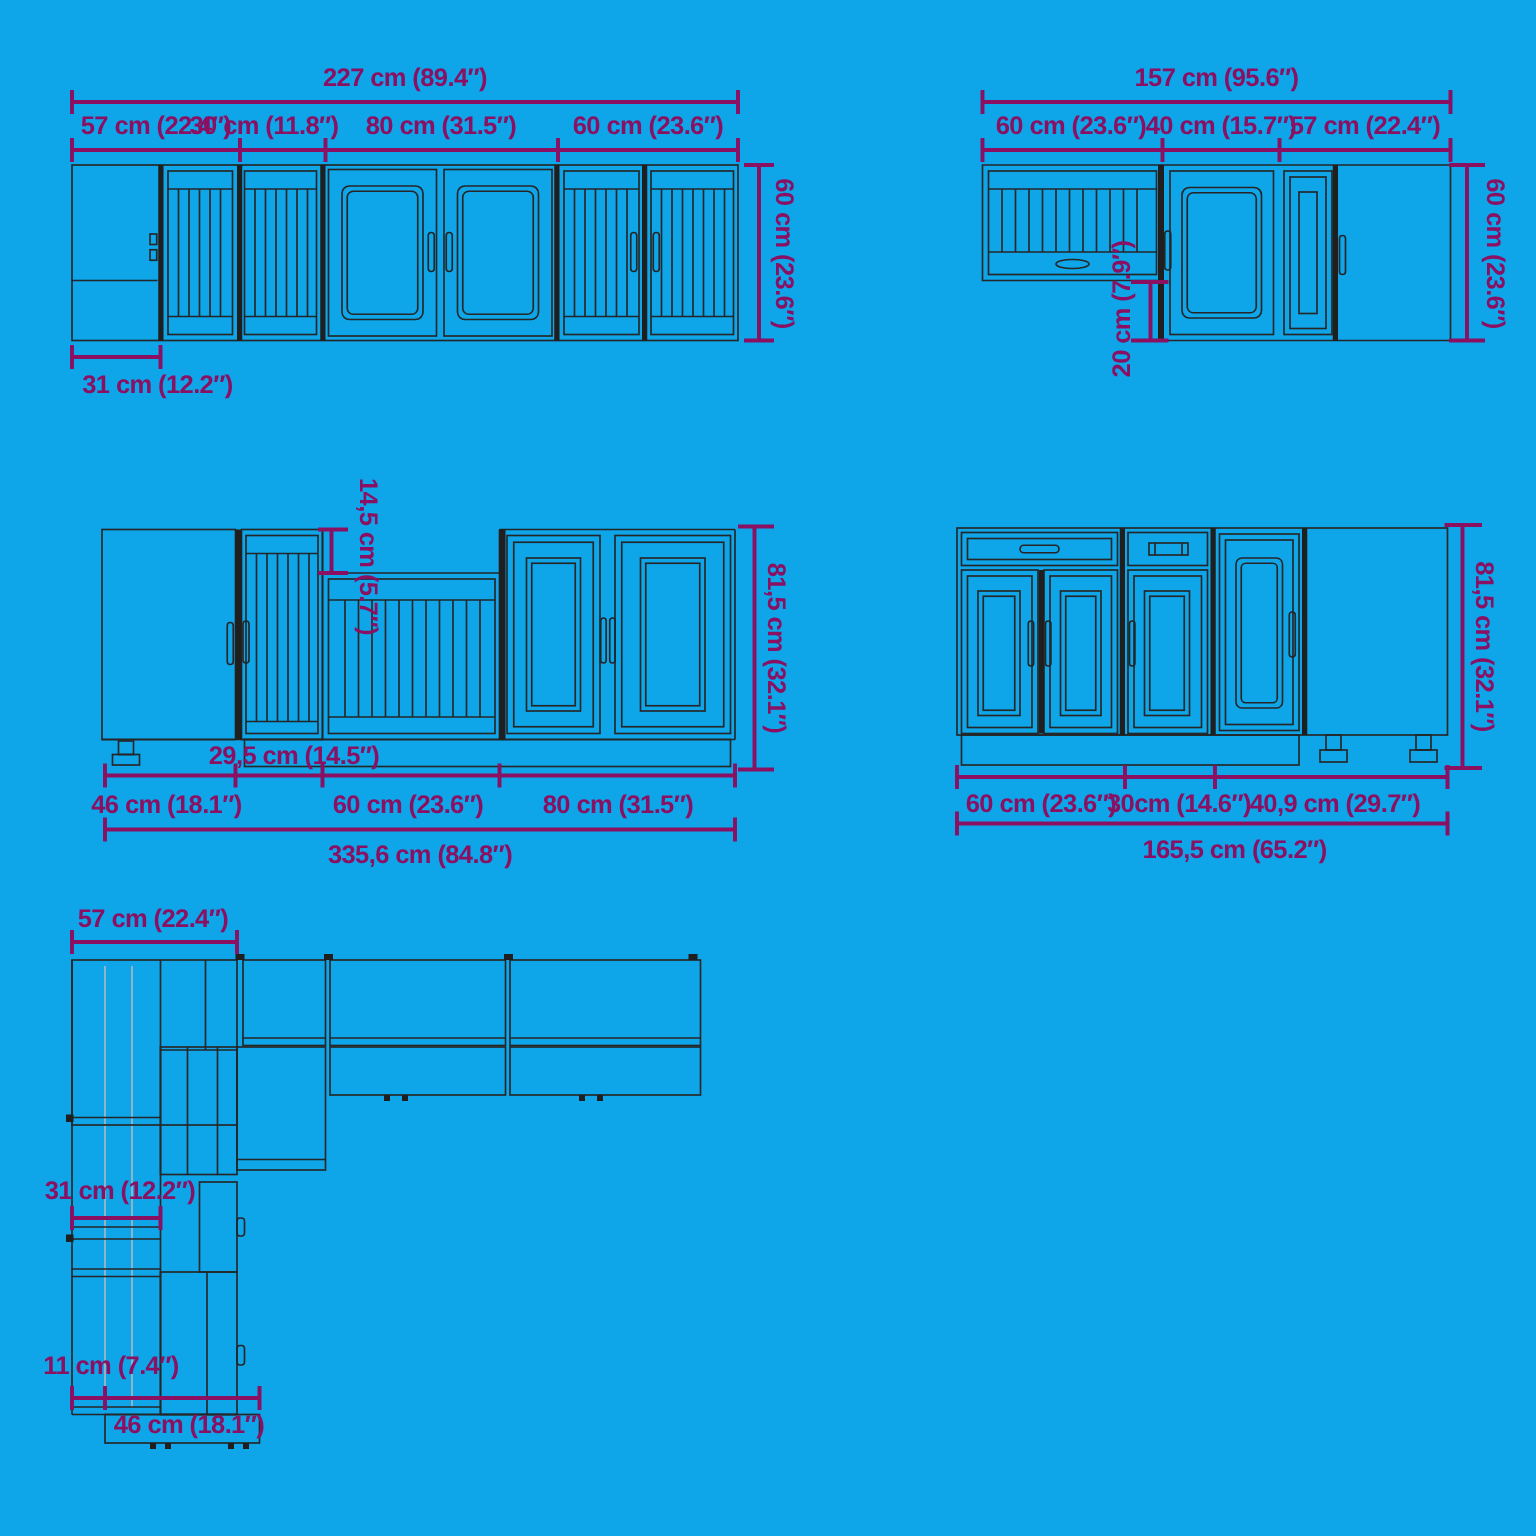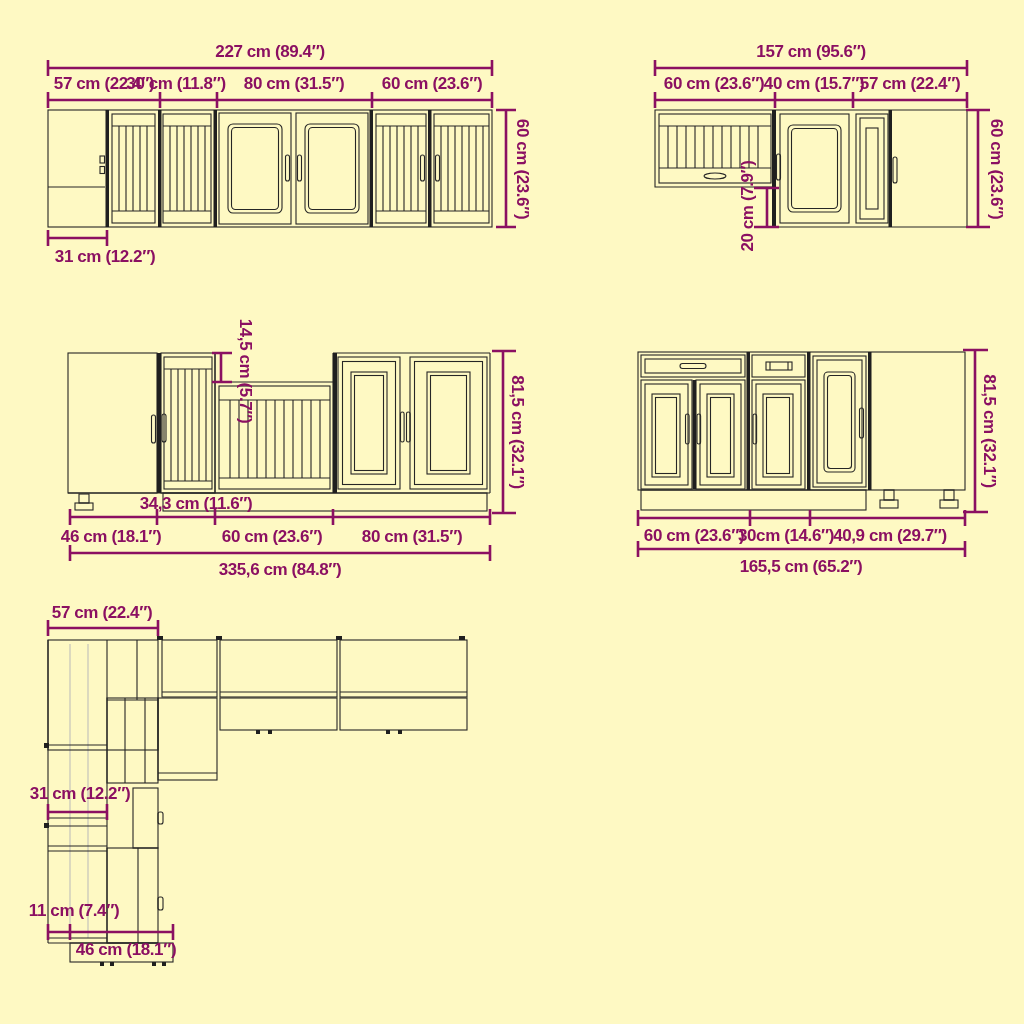--- a/index.html
+++ b/index.html
@@ -1,16 +1,16 @@
 <!DOCTYPE html>
 <html><head>
 <meta charset="utf-8">
 <style>
   html,body{margin:0;padding:0;background:#fff;}
-  #canvas{position:relative;width:1024px;height:1024px;background:#fef9c3;overflow:hidden;
+  #canvas{position:relative;width:1024px;height:1024px;background:#0ea5e9;overflow:hidden;
           font-family:"Liberation Sans","DejaVu Sans",sans-serif;}
   #art{position:absolute;left:0;top:0;}
   .dim-label{position:absolute;white-space:nowrap;color:#8b1062;font-weight:700;
              font-size:17px;letter-spacing:-0.4px;transform:translate(-50%,-50%);}
   .dim-label.vcw{transform:translate(-50%,-50%) rotate(90deg);}
   .dim-label.vccw{transform:translate(-50%,-50%) rotate(-90deg);}
   .art-stroke{stroke:#262626;stroke-width:1.1;fill:none;}
   .lt{stroke:#b9b9b9;stroke-width:1;fill:none;}
   .blk{fill:#1f1f1f;stroke:none;}
   .dim{stroke:#8b1062;stroke-width:2.6;fill:none;}
@@ -239,30 +239,30 @@
 
 <span class="dim-label" style="left:811px;top:52px">157 cm (95.6″)</span>
 <span class="dim-label" style="left:714px;top:84px">60 cm (23.6″)</span>
 <span class="dim-label" style="left:814px;top:84px">40 cm (15.7″)</span>
 <span class="dim-label" style="left:910px;top:84px">57 cm (22.4″)</span>
 <span class="dim-label vcw" style="left:996px;top:169px">60 cm (23.6″)</span>
 <span class="dim-label vccw" style="left:748px;top:206px">20 cm (7.9″)</span>
 
 <span class="dim-label vcw" style="left:245px;top:371px">14,5 cm (5.7″)</span>
 <span class="dim-label vcw" style="left:517px;top:432px">81,5 cm (32.1″)</span>
-<span class="dim-label" style="left:196px;top:504px">34,3 cm (11.6″)</span>
+<span class="dim-label" style="left:196px;top:504px">29,5 cm (14.5″)</span>
 <span class="dim-label" style="left:111px;top:537px">46 cm (18.1″)</span>
 <span class="dim-label" style="left:272px;top:537px">60 cm (23.6″)</span>
 <span class="dim-label" style="left:412px;top:537px">80 cm (31.5″)</span>
 <span class="dim-label" style="left:280px;top:570px">335,6 cm (84.8″)</span>
 
 <span class="dim-label vcw" style="left:989px;top:431px">81,5 cm (32.1″)</span>
 <span class="dim-label" style="left:694px;top:536px">60 cm (23.6″)</span>
 <span class="dim-label" style="left:786px;top:536px">30cm (14.6″)</span>
 <span class="dim-label" style="left:890px;top:536px">40,9 cm (29.7″)</span>
-<span class="dim-label" style="left:801px;top:567px">165,5 cm (65.2″)</span>
+<span class="dim-label" style="left:823px;top:567px">165,5 cm (65.2″)</span>
 
 <span class="dim-label" style="left:102px;top:613px">57 cm (22.4″)</span>
 <span class="dim-label" style="left:80px;top:794px">31 cm (12.2″)</span>
 <span class="dim-label" style="left:74px;top:911px">11 cm (7.4″)</span>
 <span class="dim-label" style="left:126px;top:950px">46 cm (18.1″)</span>
 
 </div>
 
 </body></html>

